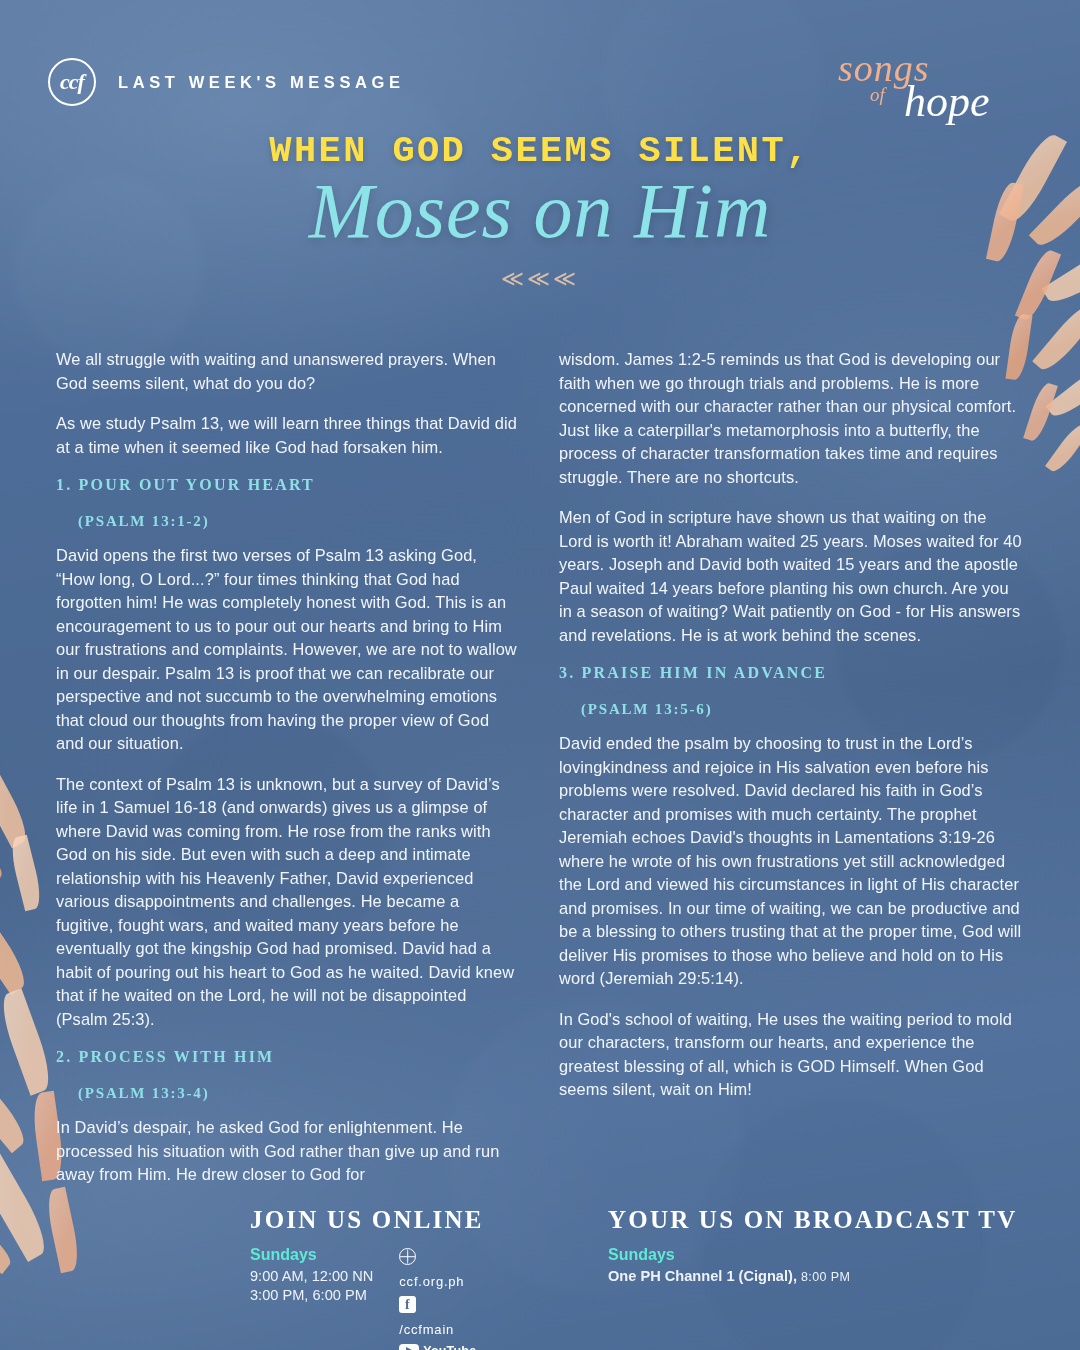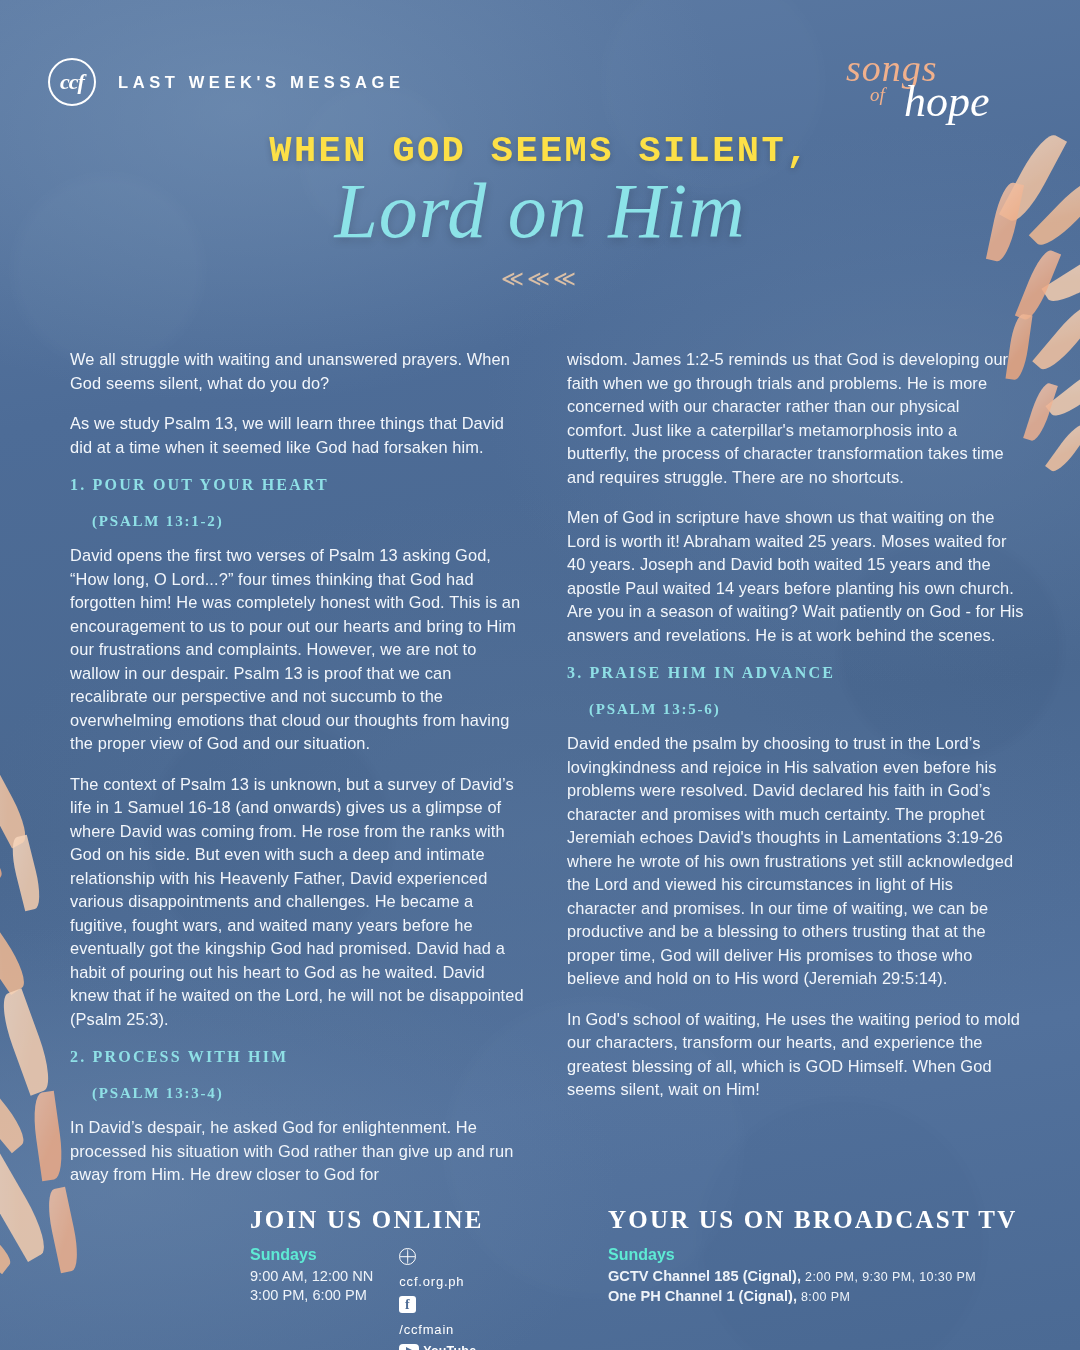--- a/index.html
+++ b/index.html
@@ -76,21 +76,21 @@
     position: absolute;
     top: 42px; right: 52px;
     text-align: center;
     width: 210px; height: 90px;
   }
   .soh-songs {
     font-family: "Liberation Serif", serif;
     font-style: italic;
     font-size: 38px;
     color: #f0b08c;
-    position: absolute; top: 4px; left: 28px;
+    position: absolute; top: 4px; left: 20px;
     letter-spacing: 1px;
   }
   .soh-of {
     font-family: "Liberation Serif", serif;
     font-style: italic;
     font-size: 19px;
     color: #f0b08c;
     position: absolute; top: 42px; left: 52px;
   }
   .soh-hope {
@@ -128,21 +128,21 @@
     margin-top: 10px;
     color: #e9c8a8;
     font-size: 22px;
     letter-spacing: 3px;
     opacity: .9;
   }
 
   
   .content {
     position: absolute;
-    top: 348px; left: 70px; right: 56px;
+    top: 348px; left: 56px; right: 56px;
     display: flex;
     gap: 40px;
   }
   .col { width: 463px; }
   p.body {
     font-size: 16.4px;
     line-height: 23.5px;
     color: #f2f6fb;
     margin-bottom: 17px;
     letter-spacing: .1px;
@@ -288,21 +288,21 @@
 </div>
 
 <div class="songs-of-hope">
   <span class="soh-songs">songs</span>
   <span class="soh-of">of</span>
   <span class="soh-hope">hope</span>
 </div>
 
 <div class="title-wrap">
   <div class="title-line1">WHEN GOD SEEMS SILENT,</div>
-  <div class="title-line2">Lord on Him</div>
+  <div class="title-line2">Moses on Him</div>
   <div class="title-orn">≪≪≪</div>
 </div>
 
 <div class="content">
   <div class="col">
     <p class="body">We all struggle with waiting and unanswered prayers. When God seems silent, what do you do?</p>
     <p class="body">As we study Psalm 13, we will learn three things that David did at a time when it seemed like God had forsaken him.</p>
     <div class="section-head">
       <div class="section-title">1.  POUR OUT YOUR HEART</div>
       <div class="section-ref">(PSALM 13:1-2)</div>
@@ -355,22 +355,18 @@
             <span>@CCFmainTV</span>
           </div>
         </div>
       </div>
     </div>
 
     <div>
       <div class="f-head">YOUR US ON BROADCAST TV</div>
       <div class="f-sub">Sundays</div>
       <div class="f-line">
-        <b>GCTV Channel 185 (Cignal),</b>
-        <span class="small-caps">2:00 PM, 9:30 PM, 10:30 PM</span>
-      </div>
-      <div class="f-line">
         <b>One PH Channel 1 (Cignal),</b>
         <span class="small-caps">8:00 PM</span>
       </div>
     </div>
   </div>
 </div>
 
 </body></html>

